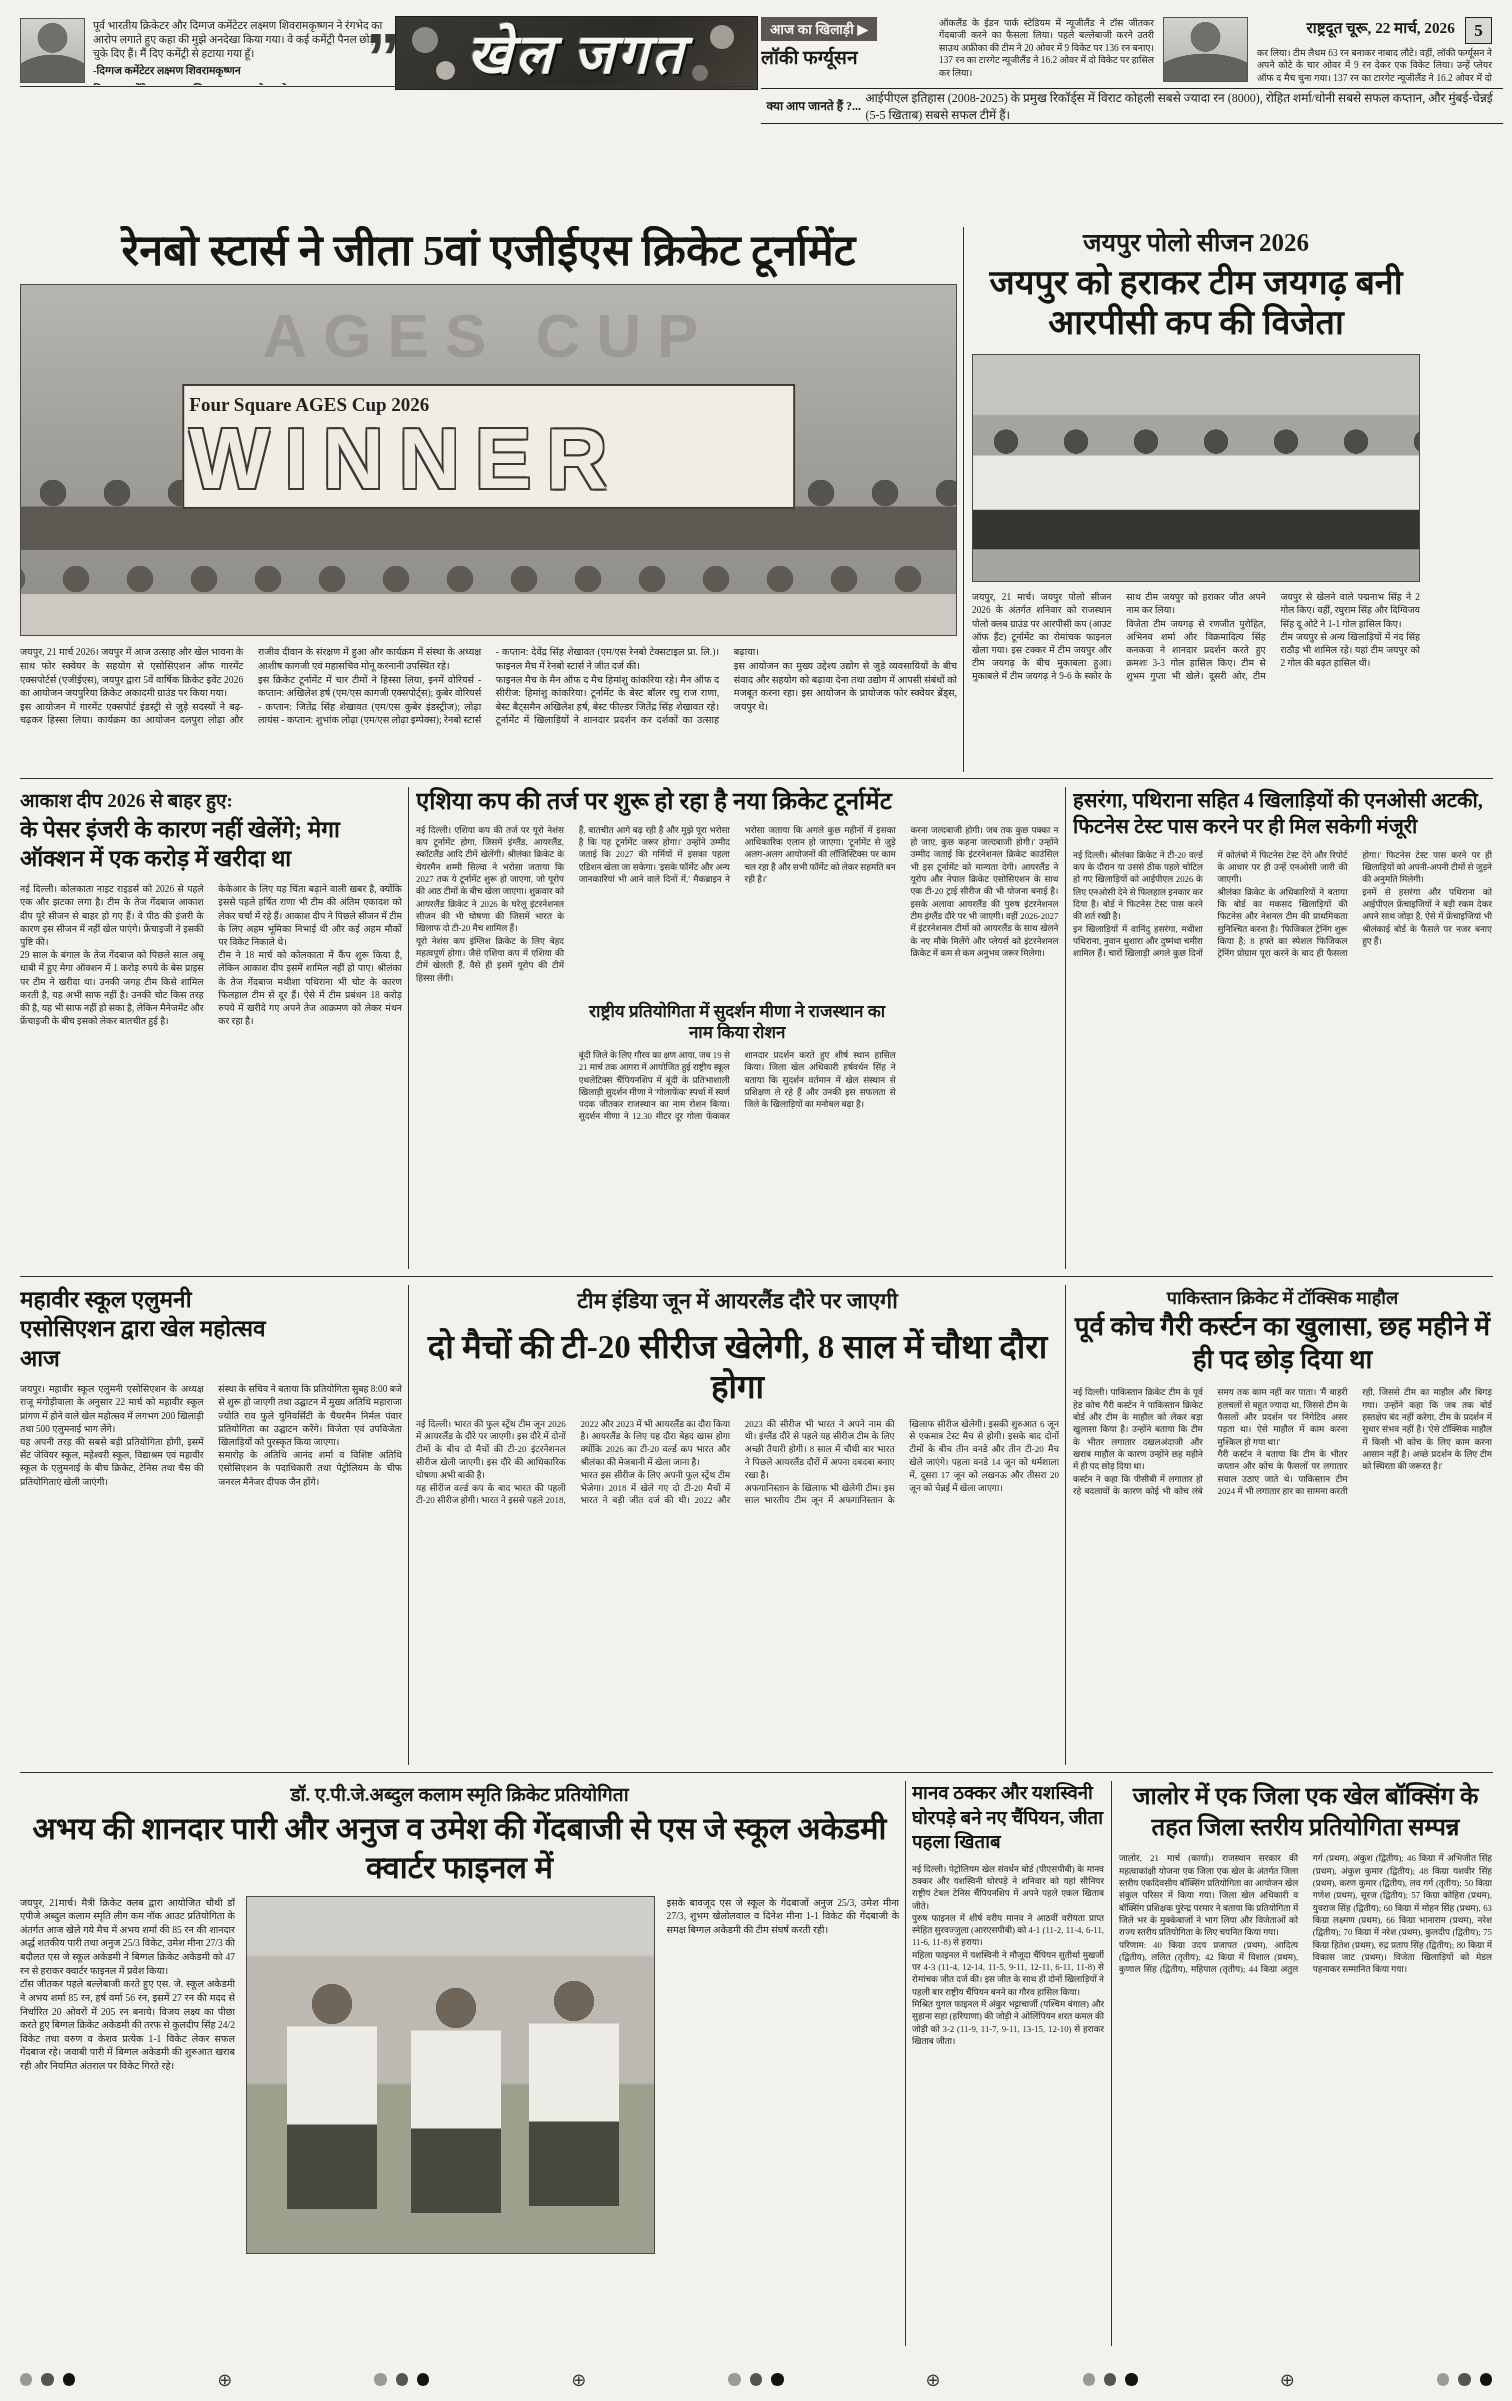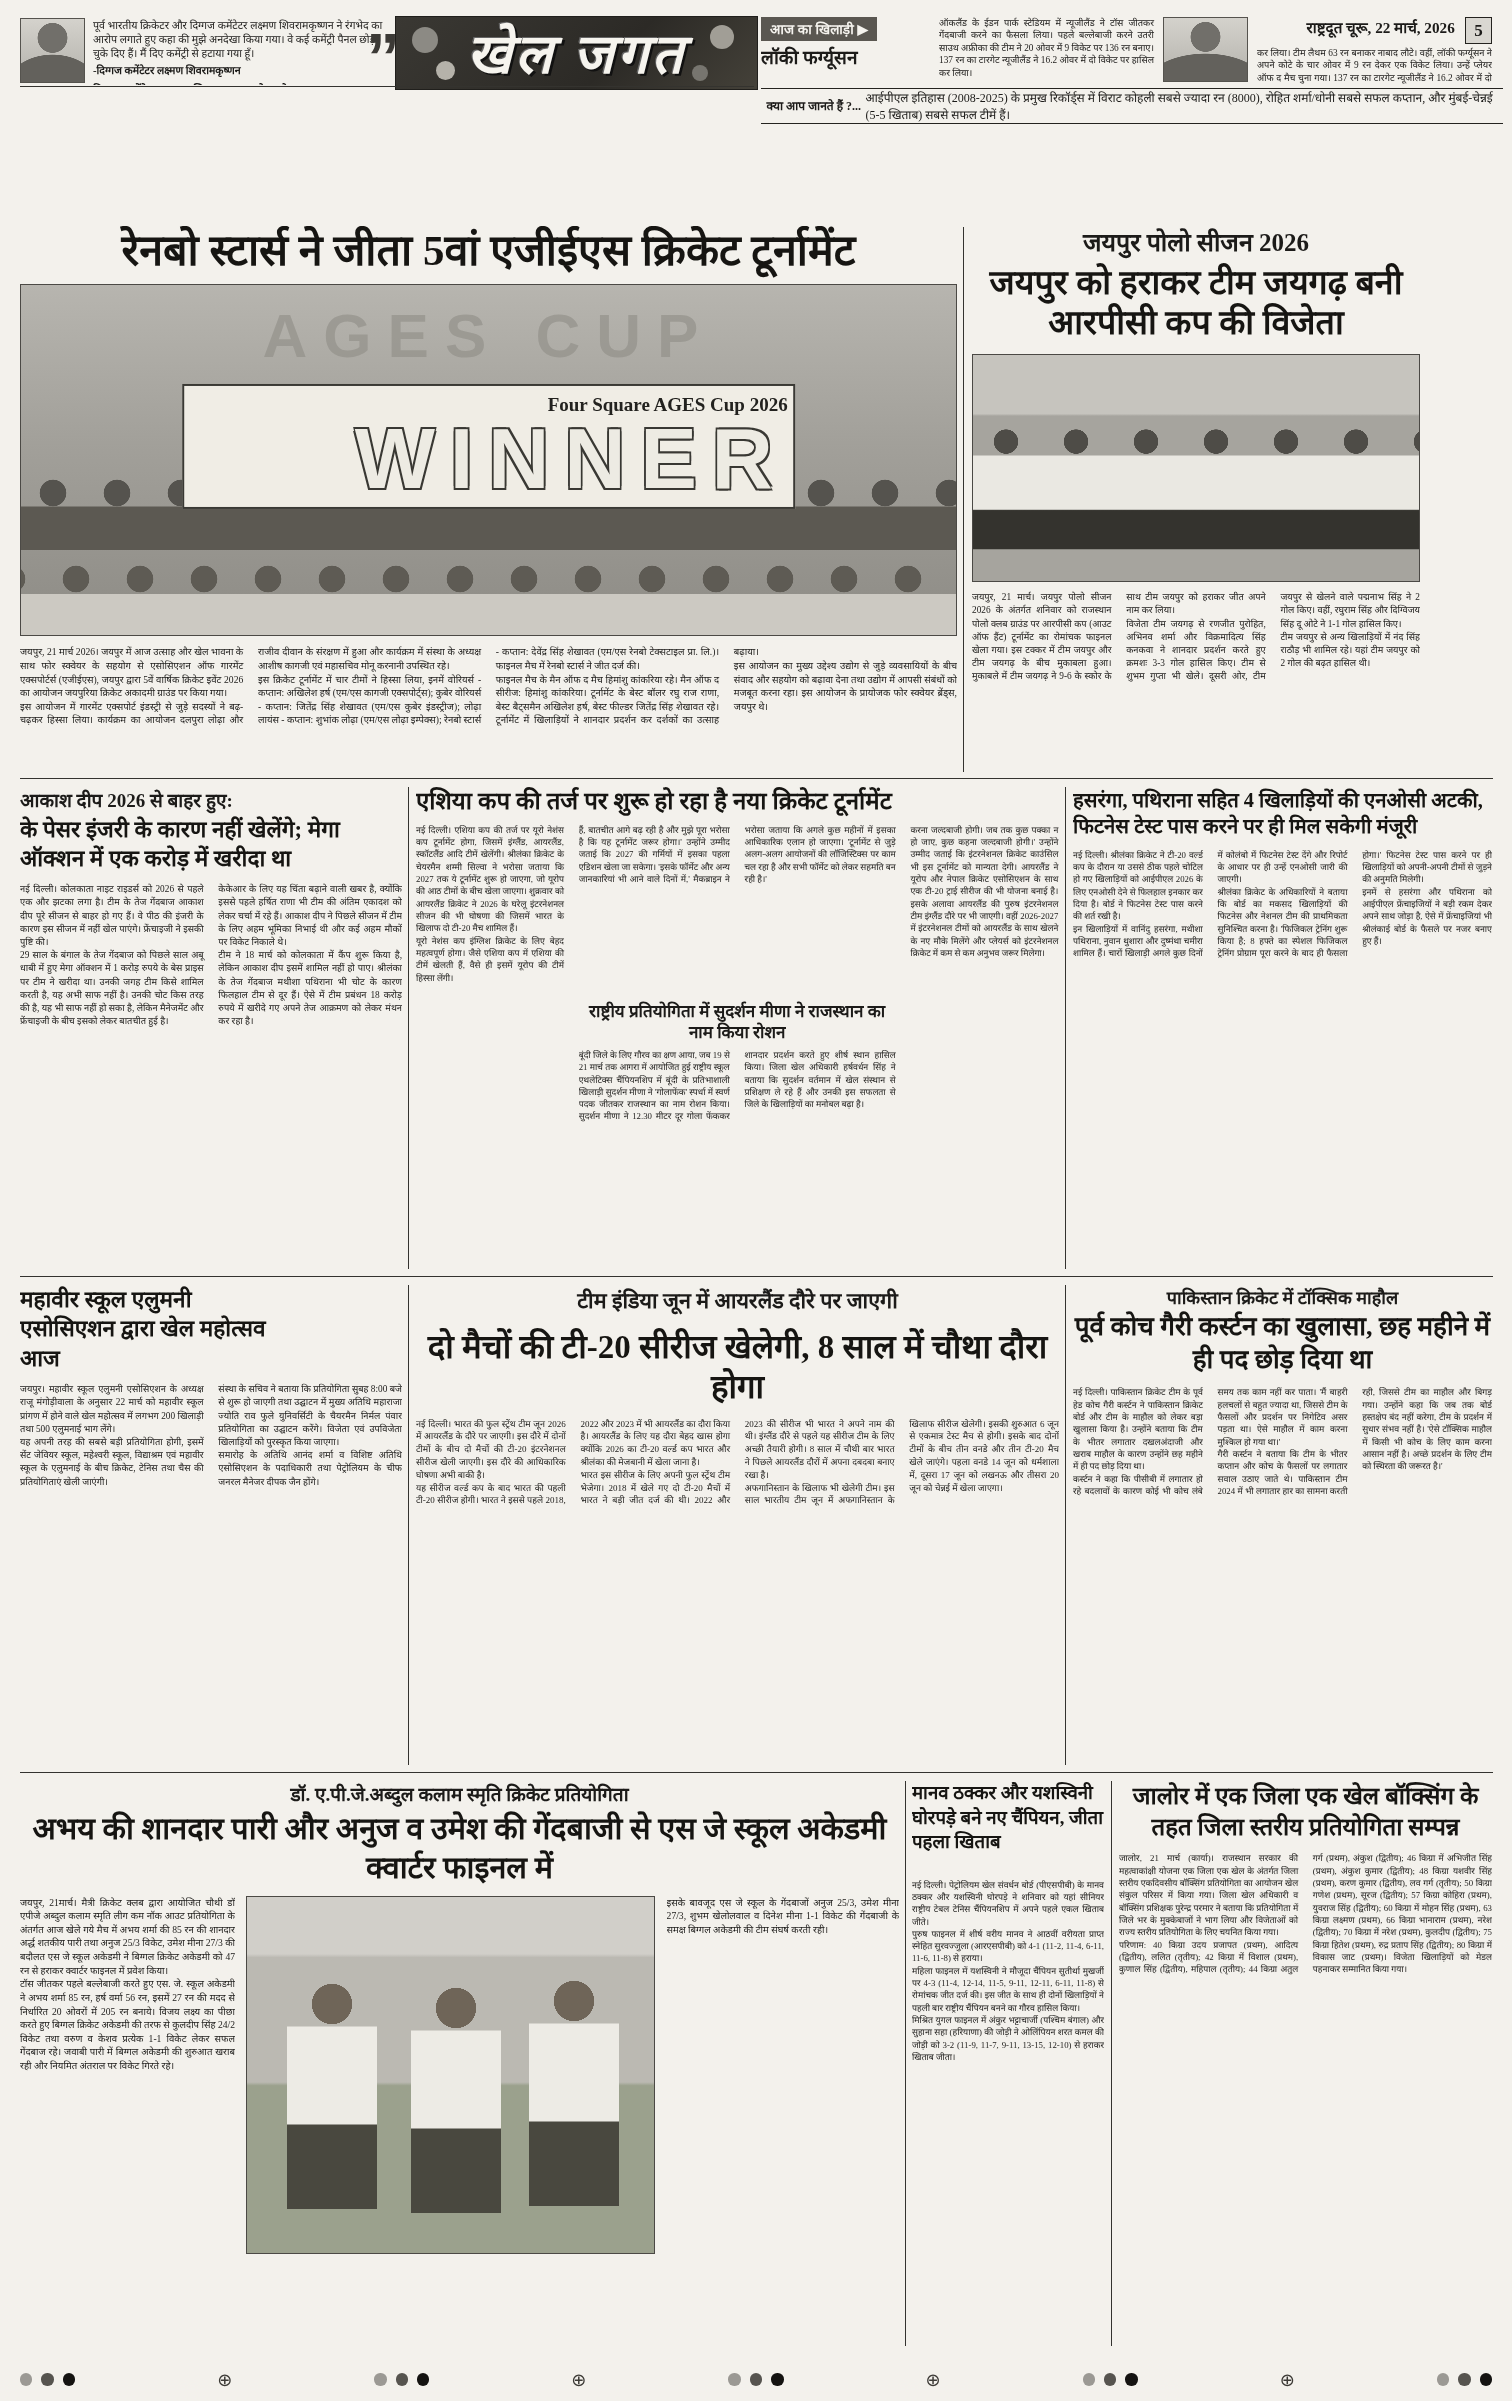--- a/index.html
+++ b/index.html
@@ -49,21 +49,21 @@
   .photo-renbo{background:linear-gradient(180deg,#b7b5af 0%,#a2a09a 45%,#8d8b85 100%);}
   .backdrop-text{position:absolute;top:14.7px;width:100%;text-align:center;font-family:"Liberation Sans",sans-serif;
       font-weight:700;font-size:62px;letter-spacing:16px;color:#8f8d86;opacity:.6;}
   .crowd-row{position:absolute;left:0;right:0;height:73px;background-repeat:repeat-x;
       background-image:radial-gradient(circle at 32px 16px,#55534e 0 13px,transparent 13.6px),
                        linear-gradient(180deg,transparent 29px,#5c5952 30px);
       background-size:64px 73px,100% 100%;}
   .crowd-front{background-image:radial-gradient(circle at 28px 17px,#5e5b54 0 13px,transparent 13.6px),
                        linear-gradient(180deg,transparent 32px,#ccc9c2 32px);}
   .banner{position:absolute;left:50%;top:46%;transform:translate(-50%,-50%);width:64%;
-      background:#f0ede5;border:2.3px solid #3a3934;text-align:right;padding:8px 5.6px 3.4px;}
+      background:#f0ede5;border:2.3px solid #3a3934;text-align:left;padding:8px 5.6px 3.4px;}
   .banner-top{font-weight:700;font-size:19px;color:#23221f;font-family:"Liberation Serif",serif;}
   .banner-winner{font-family:"Liberation Sans",sans-serif;font-weight:700;font-size:85px;line-height:1.02;
       letter-spacing:14.7px;color:#edebe3;text-shadow:0 0 1.7px #2e2d29,1.7px 1.7px 0 #3c3b36,-1.7px -1.7px 0 #3c3b36,1.7px -1.7px 0 #3c3b36,-1.7px 1.7px 0 #3c3b36;}
   .photo-polo{background:linear-gradient(180deg,#c6c4be 0 26%,#a6a49e 27% 100%);}
   .riders{position:absolute;left:0;right:0;bottom:10%;height:58%;background-repeat:repeat-x;
       background-image:radial-gradient(circle at 33px 13.6px,#4e4c47 0 12px,transparent 12.4px),
                        linear-gradient(180deg,transparent 27px,#eae8e2 28px 62%,#34332e 63% 92%,transparent 93%);
       background-size:70px 100%,70px 100%;}
   .photo-kalam{background:linear-gradient(180deg,#d1cfc9 0 16%,#bbb9b2 17% 52%,#9ba18d 53% 100%);}
   .pl{position:absolute;bottom:25px;width:90px;height:248px;
@@ -286,21 +286,21 @@
         <div class="pl" style="left:164px;bottom:20.3px;"></div>
         <div class="pl" style="left:282px;bottom:28px;"></div>
       </div>
       <div class="body kalam-right" style="font-size:9.6px;">इसके बावजूद एस जे स्कूल के गेंदबाजों अनुज 25/3, उमेश मीना 27/3, शुभम खेलोलवाल व दिनेश मीना 1-1 विकेट की गेंदबाजी के समक्ष बिग्गल अकेडमी की टीम संघर्ष करती रही।</div>
     </div>
   </section>
 
   <div class="vr vr-6"></div>
 
   <section class="sec s-thakkar">
-    <h2 class="hl" style="font-size:18.6px;line-height:1.32;margin-bottom:24px;">मानव ठक्कर और यशस्विनी घोरपड़े बने नए चैंपियन, जीता पहला खिताब</h2>
+    <h2 class="hl" style="font-size:18.6px;line-height:1.32;margin-bottom:8px;">मानव ठक्कर और यशस्विनी घोरपड़े बने नए चैंपियन, जीता पहला खिताब</h2>
     <div class="body smallbody" style="height:435px;">नई दिल्ली। पेट्रोलियम खेल संवर्धन बोर्ड (पीएसपीबी) के मानव ठक्कर और यशस्विनी घोरपड़े ने शनिवार को यहां सीनियर राष्ट्रीय टेबल टेनिस चैंपियनशिप में अपने पहले एकल खिताब जीते।
 पुरुष फाइनल में शीर्ष वरीय मानव ने आठवीं वरीयता प्राप्त स्नेहित सुरवज्जुला (आरएसपीबी) को 4-1 (11-2, 11-4, 6-11, 11-6, 11-8) से हराया।
 महिला फाइनल में यशस्विनी ने मौजूदा चैंपियन सुतीर्था मुखर्जी पर 4-3 (11-4, 12-14, 11-5, 9-11, 12-11, 6-11, 11-8) से रोमांचक जीत दर्ज की। इस जीत के साथ ही दोनों खिलाड़ियों ने पहली बार राष्ट्रीय चैंपियन बनने का गौरव हासिल किया।
 मिश्रित युगल फाइनल में अंकुर भट्टाचार्जी (पश्चिम बंगाल) और सुहाना सहा (हरियाणा) की जोड़ी ने ओलिंपियन शरत कमल की जोड़ी को 3-2 (11-9, 11-7, 9-11, 13-15, 12-10) से हराकर खिताब जीता।</div>
   </section>
 
   <div class="vr vr-7"></div>
 
   <section class="sec s-jalore">
     <h2 class="hl center" style="font-size:24px;line-height:1.3;margin-bottom:9px;">जालोर में एक जिला एक खेल बॉक्सिंग के तहत जिला स्तरीय प्रतियोगिता सम्पन्न</h2>

